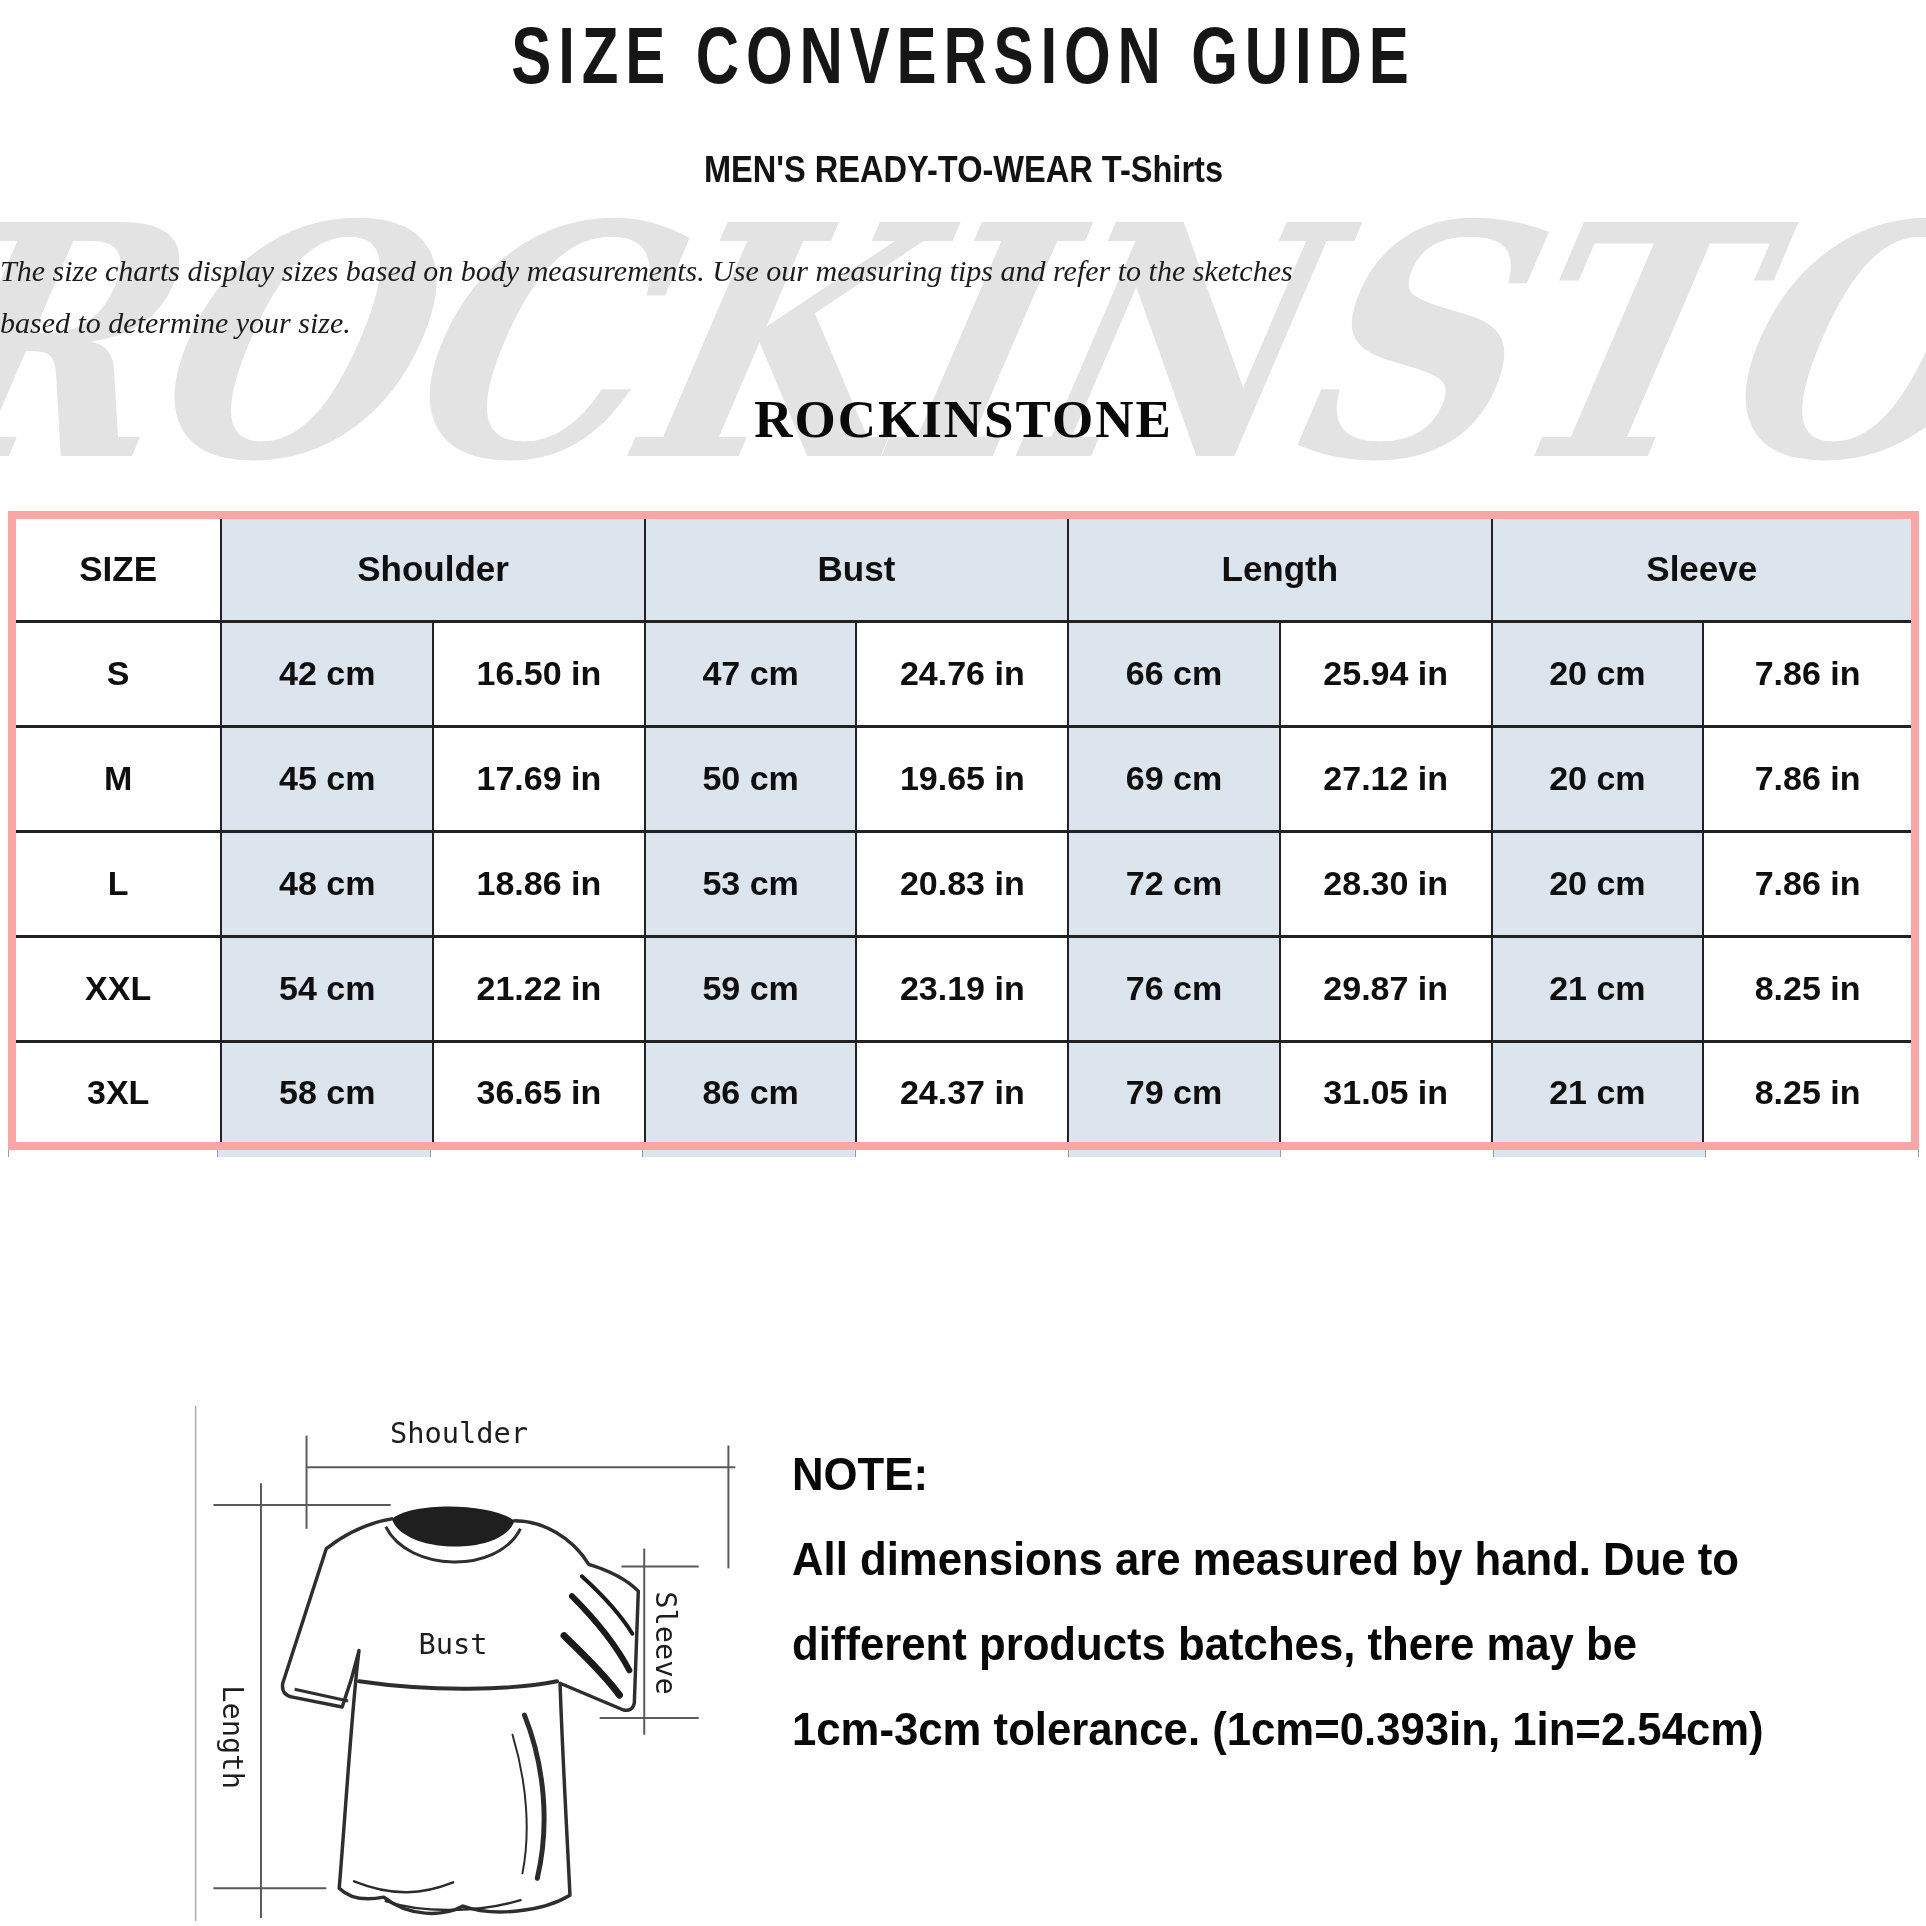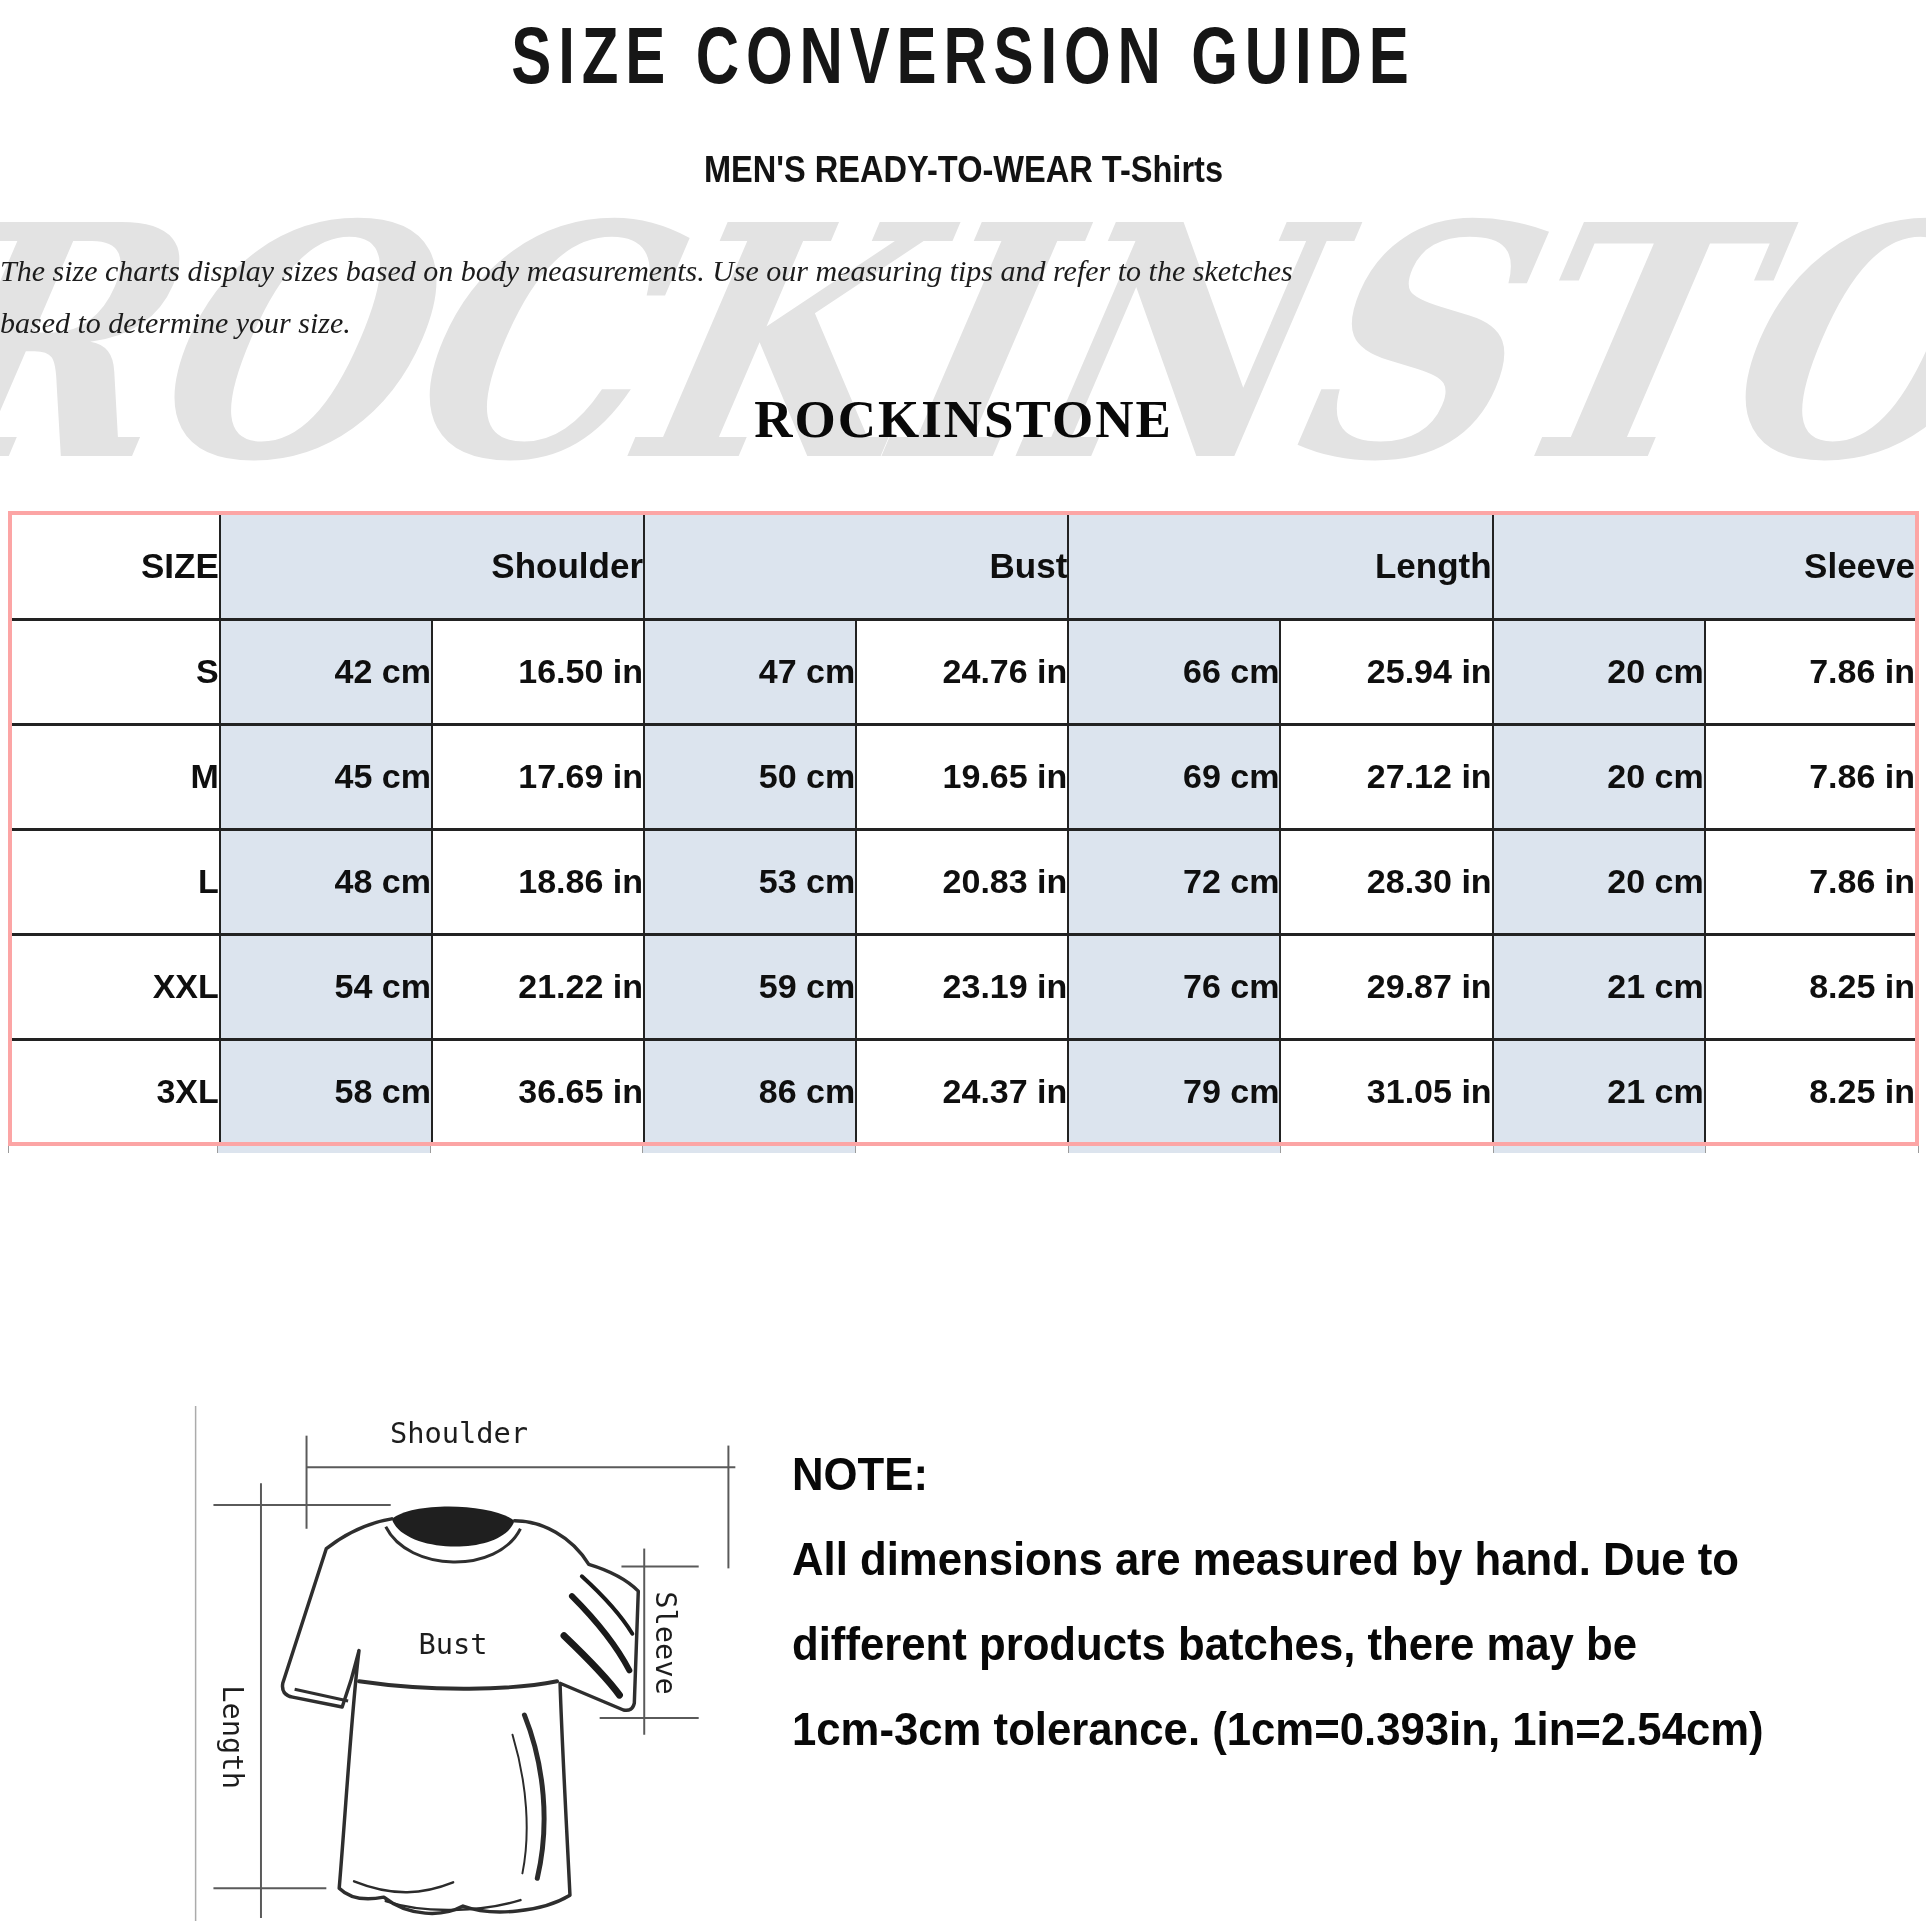--- a/index.html
+++ b/index.html
@@ -36,22 +36,22 @@
   .brand {
     top:389px; left:0; width:100%; text-align:center;
     font-family:"Liberation Serif", serif; font-weight:700;
     font-size:53px; letter-spacing:2px; color:#090909;
   }
 
   
   .table-wrap { top:511px; left:8px; width:1911px; }
   table.size-table {
     width:100%; border-collapse:collapse; table-layout:fixed;
-    text-align:right; font-weight:700; color:#0f0f0f;
-    border:4px solid #fca5a5;
+    text-align:center; font-weight:700; color:#0f0f0f;
+    border:8px solid #fca5a5;
   }
   table.size-table td {
     border:2px solid #222;
     border-top-width:3px; border-bottom-width:3px;
     vertical-align:middle; overflow:hidden;
     font-size:34px; letter-spacing:0px;
   }
   tr.r-head td { height:106px; font-size:35px; }
   tr.r-unit td { height:105px; }
   tr.r-data td { height:105px; }

